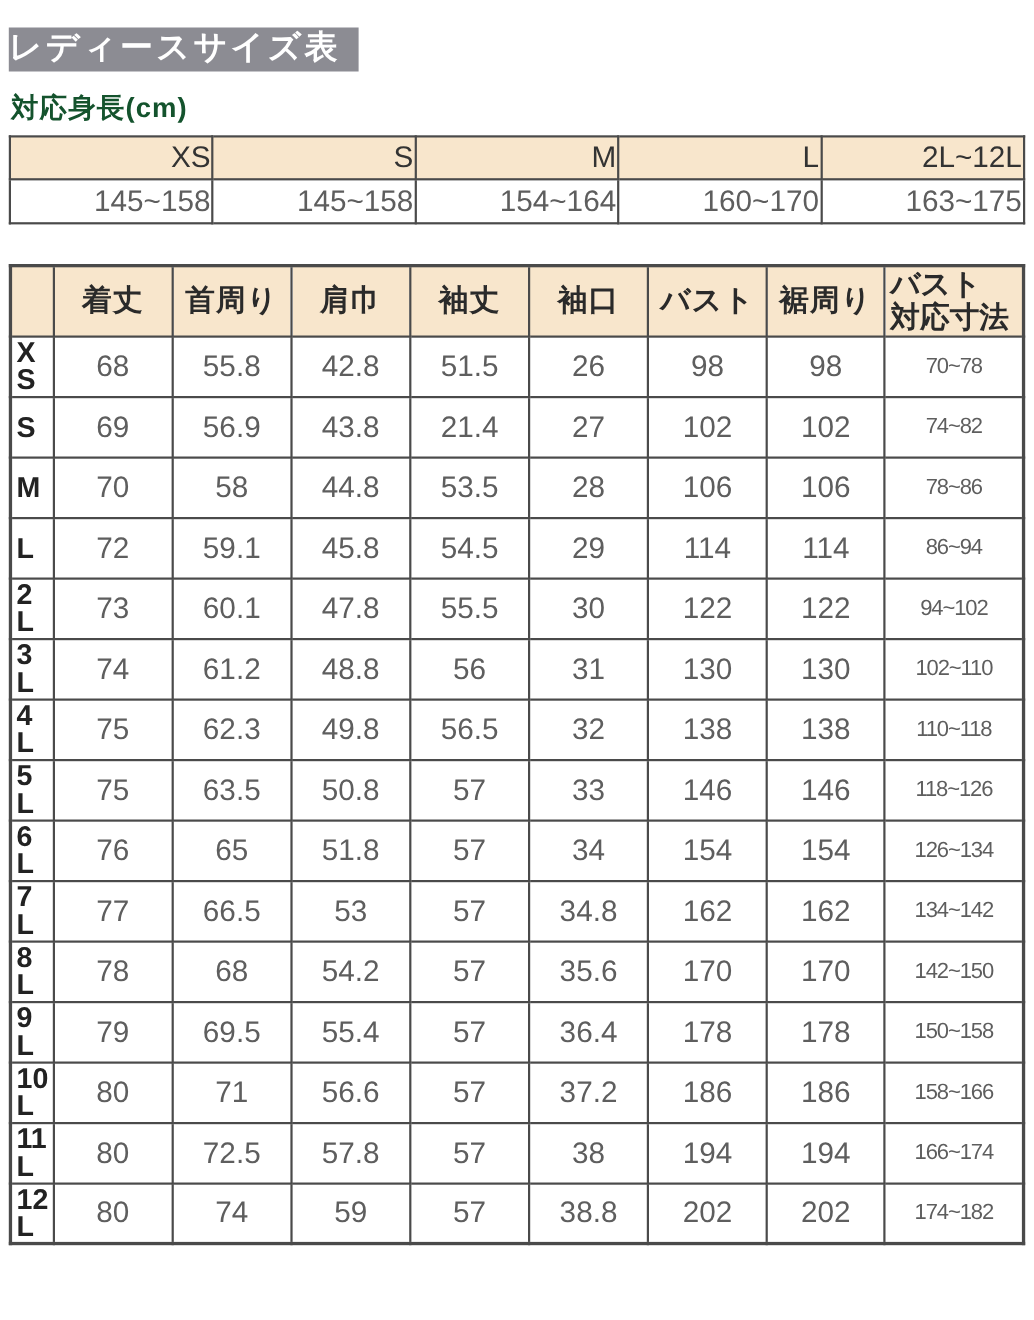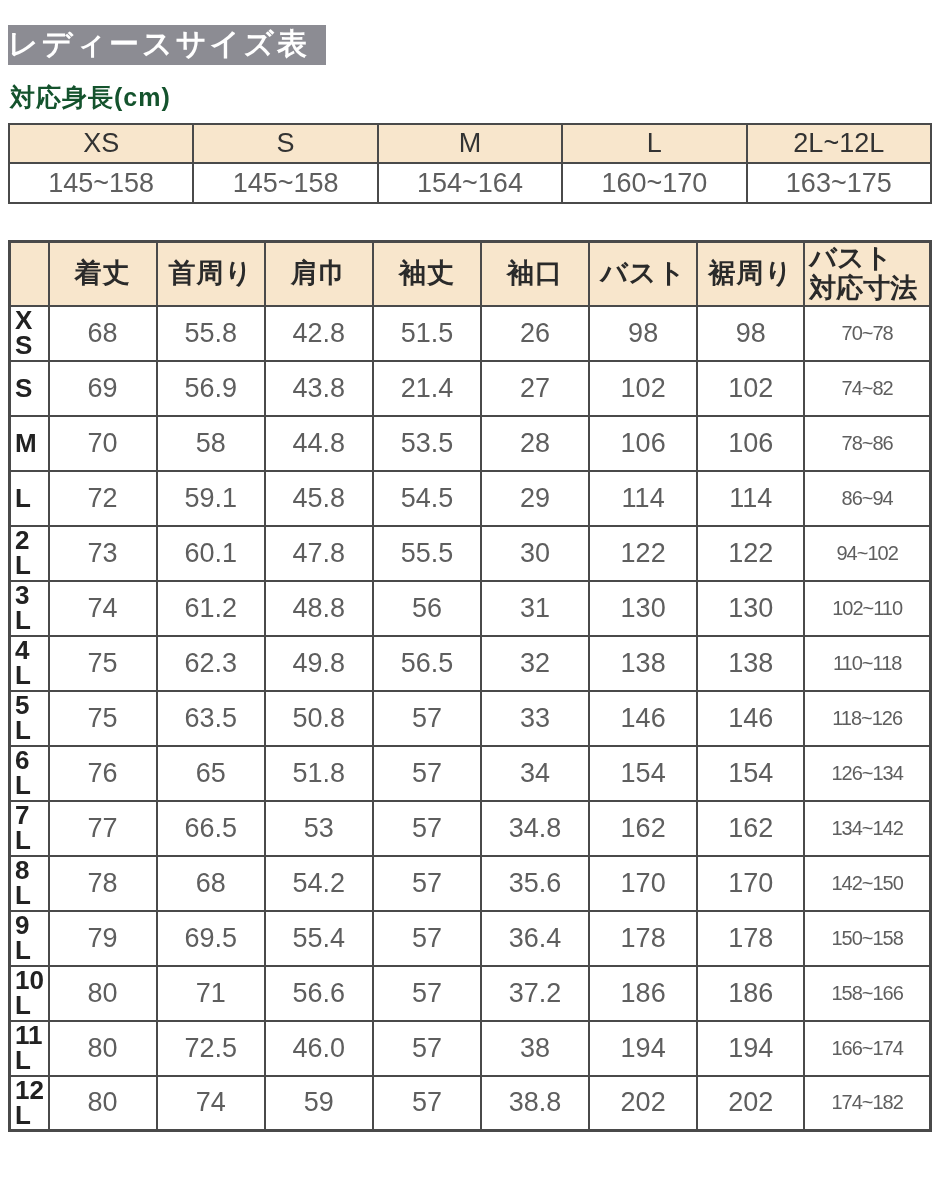--- a/index.html
+++ b/index.html
@@ -40,21 +40,21 @@
 
   table {
     border-collapse: collapse;
     width: 924px;
     table-layout: fixed;
   }
 
   
   .height-table th, .height-table td {
     border: 2px solid var(--border);
-    text-align: center;
+    text-align: right;
     vertical-align: middle;
   }
   .height-table th {
     background: var(--header-bg);
     height: 39px;
     font-size: 27px;
     font-weight: normal;
     color: #333333;
   }
   .height-table td {
@@ -318,21 +318,21 @@
           <td class="value-cell">37.2</td>
           <td class="value-cell">186</td>
           <td class="value-cell">186</td>
           <td class="value-cell last">158~166</td>
         </tr>
         <tr>
           <td class="size-label">11
 L</td>
           <td class="value-cell">80</td>
           <td class="value-cell">72.5</td>
-          <td class="value-cell">46.0</td>
+          <td class="value-cell">57.8</td>
           <td class="value-cell">57</td>
           <td class="value-cell">38</td>
           <td class="value-cell">194</td>
           <td class="value-cell">194</td>
           <td class="value-cell last">166~174</td>
         </tr>
         <tr>
           <td class="size-label">12
 L</td>
           <td class="value-cell">80</td>

